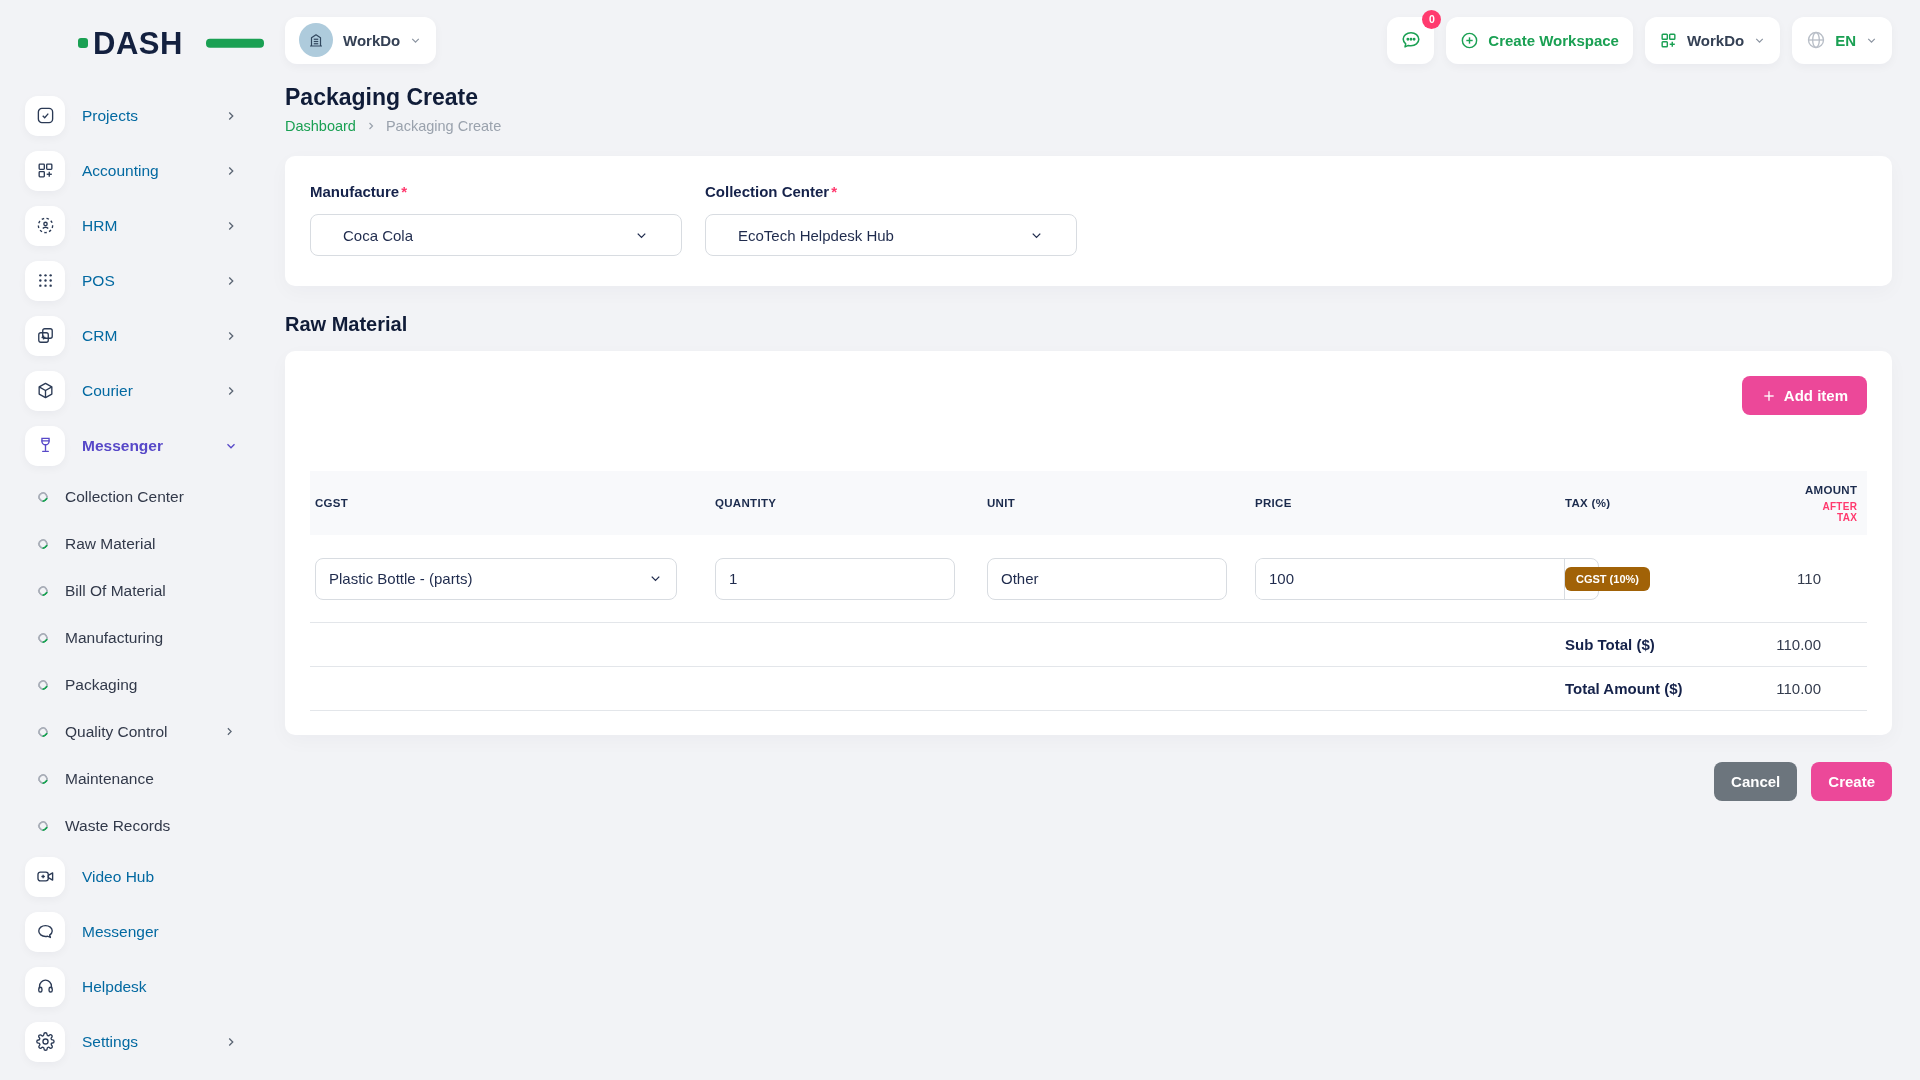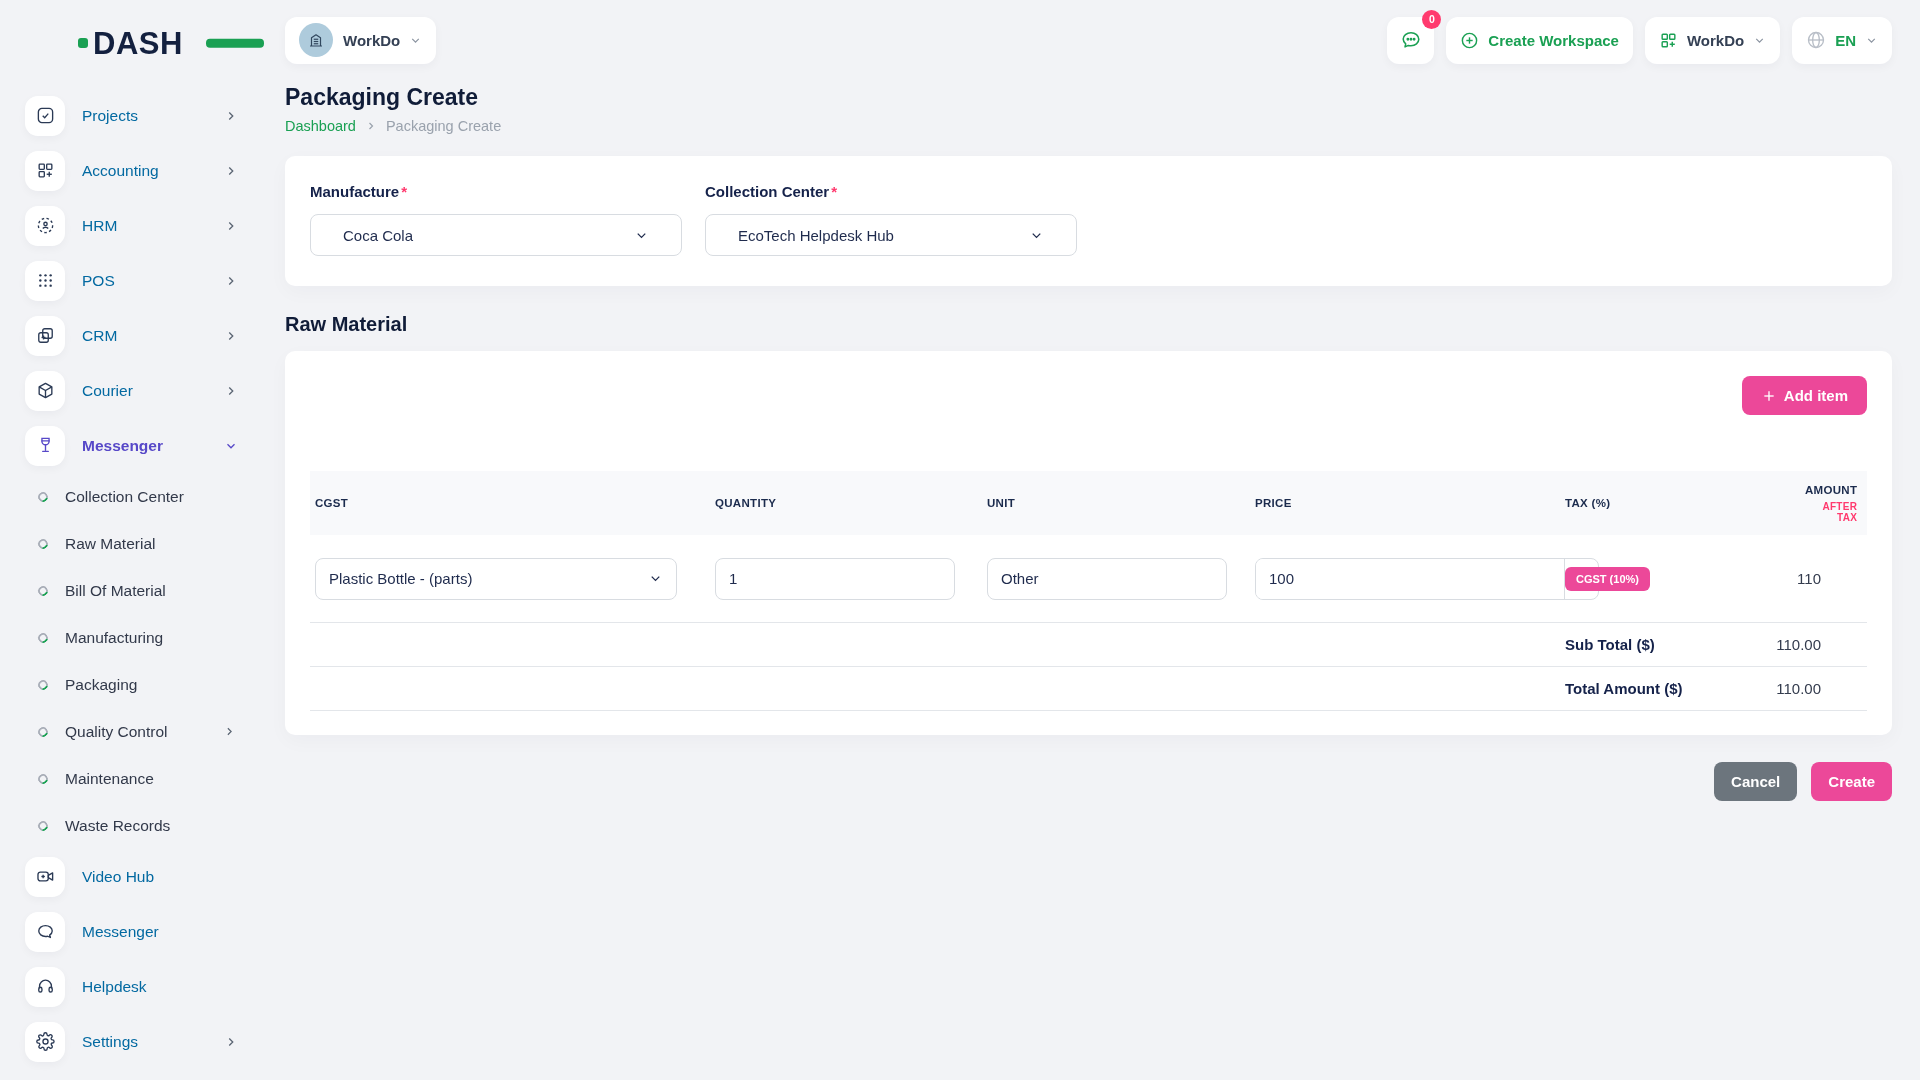--- a/index.html
+++ b/index.html
@@ -84,21 +84,21 @@
   .th-sub { display:block; font-size:10px; color:#ff3a6e; font-weight:700; margin-top:5px; }
   .tbl-row { height:88px; border-bottom:1px solid #e3e6ea; }
   .cell { padding-left:30px; }
   .cell:first-child { padding-left:5px; }
   .cell-amount { text-align:right; padding-right:46px; font-size:15px; color:#343c4e; }
   .row-select { height:42px; border:1px solid #d8dce1; border-radius:8px; display:flex; align-items:center; justify-content:space-between; padding:0 13px; font-size:15px; color:#1f2b4d; background:#fff; width:362px; cursor:pointer; }
   .txt-input { height:42px; border:1px solid #d8dce1; border-radius:8px; width:240px; padding:0 13px; font-size:15px; color:#1f2b4d; font-family:inherit; outline:none; background:#fff; }
   .input-group { display:flex; width:344px; height:42px; border:1px solid #d8dce1; border-radius:8px; overflow:hidden; background:#fff; }
   .input-group input { border:none; outline:none; flex:1; padding:0 13px; font-size:15px; color:#1f2b4d; font-family:inherit; }
   .input-addon { width:34px; display:flex; align-items:center; justify-content:center; border-left:1px solid #d8dce1; font-size:15px; color:#1f2b4d; }
-  .tax-badge { display:inline-block; background:#ec4899; color:#fff; font-size:11px; font-weight:700; border-radius:6px; padding:6px 11px; }
+  .tax-badge { display:inline-block; background:#a16207; color:#fff; font-size:11px; font-weight:700; border-radius:6px; padding:6px 11px; }
   .sum-row { height:44px; border-bottom:1px solid #e3e6ea; }
   .sum-label { grid-column:5; padding-left:30px; font-size:15px; font-weight:700; color:#15224a; }
   .sum-value { grid-column:6; text-align:right; padding-right:46px; font-size:15px; color:#343c4e; }
   .actions { display:flex; justify-content:flex-end; gap:14px; margin-top:27px; }
   .btn-action { height:39px; padding:0 17px; }
   svg { display:block; }
 </style>
 </head>
 <body>
 

